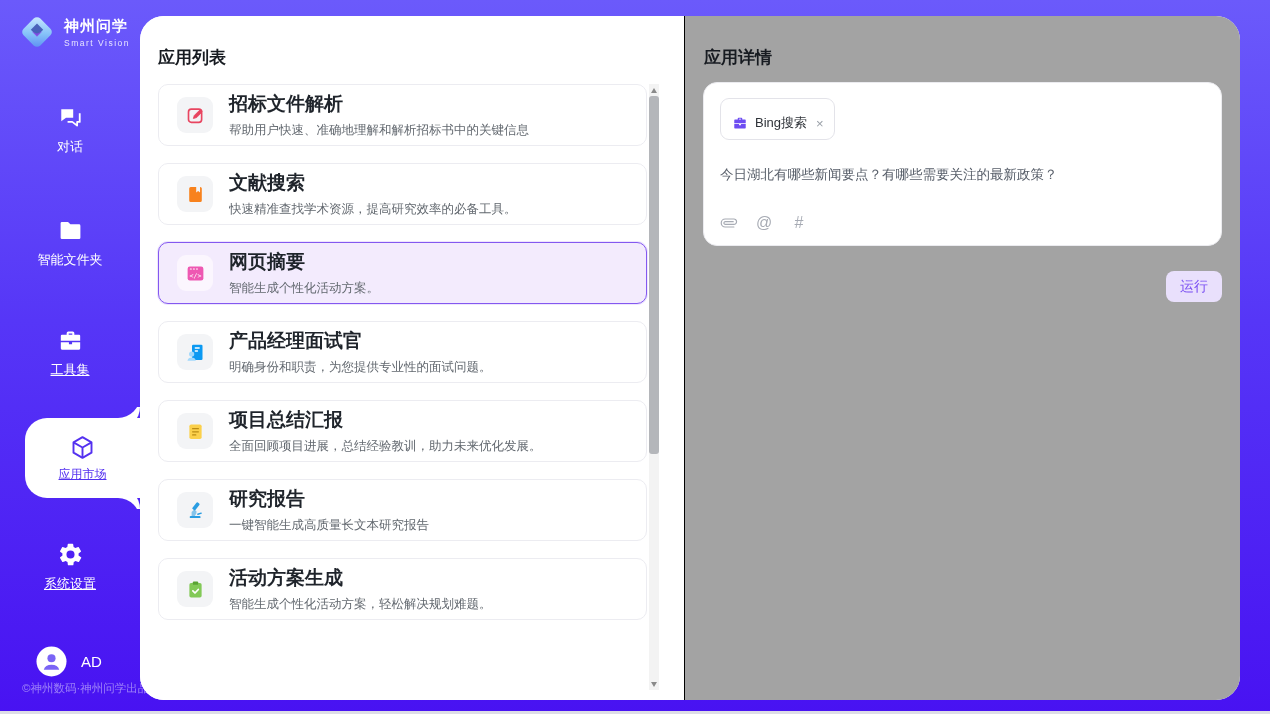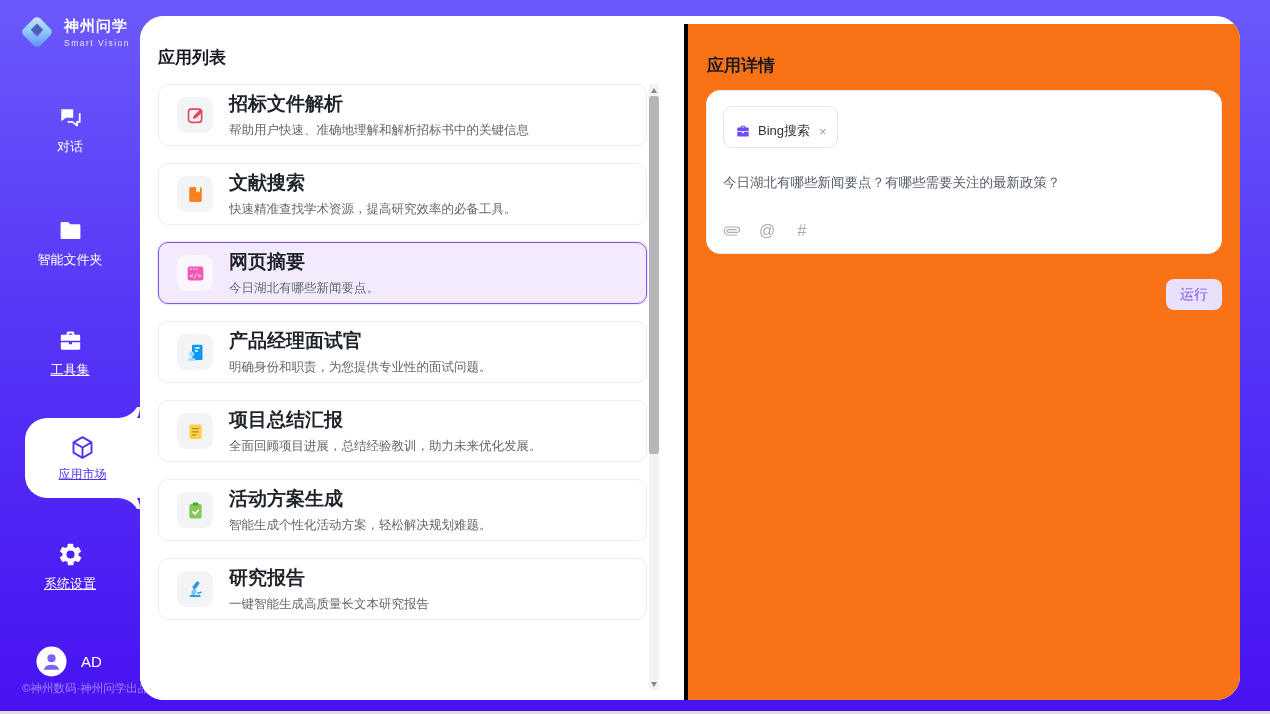--- a/index.html
+++ b/index.html
@@ -58,21 +58,21 @@
   
   .scrollbar{position:absolute;left:509px;top:68px;width:10px;height:606px;background:#f3f3f3;}
   .sb-arrow{position:absolute;left:0;width:10px;height:12px;display:flex;align-items:center;justify-content:center;cursor:pointer;}
   .sb-arrow.up{top:0;}
   .sb-arrow.down{bottom:0;}
   .tri-up{width:0;height:0;border-left:3.5px solid transparent;border-right:3.5px solid transparent;border-bottom:5px solid #8a8a8a;}
   .tri-down{width:0;height:0;border-left:3.5px solid transparent;border-right:3.5px solid transparent;border-top:5px solid #8a8a8a;}
   .sb-thumb{position:absolute;left:0;top:12px;width:10px;height:358px;background:#b4b6ba;border-radius:3px;cursor:grab;}
 
   
-  .pane-detail{position:relative;flex:1;height:100%;background:#f97316;border-left:4px solid #000000;margin-top:8px;}
+  .pane-detail{position:relative;flex:1;height:100%;background:#a3a3a3;border-left:1px solid #000000;}
   .pane-detail .pane-title{position:absolute;left:19px;top:30px;}
   .detail-card{position:absolute;left:18px;top:66px;right:18px;height:164px;background:#fff;
     border:1px solid #ebebef;border-radius:14px;box-sizing:border-box;padding:15px 16px 13px;
     display:flex;flex-direction:column;}
   .tool-tag{display:inline-flex;align-items:center;gap:7px;height:32px;padding:8px 10px 0 11px;
     border:1px solid #e3e3e9;border-radius:9px;background:#fff;align-self:flex-start;cursor:pointer;}
   .tool-tag svg{width:16px;height:16px;display:block;}
   .tool-tag .tag-label{font-size:13px;color:#2e3238;}
   .tool-tag .tag-close{font-size:13px;color:#9aa0a8;margin-left:2px;cursor:pointer;line-height:1;}
   .query-text{margin-top:25px;font-size:13.5px;color:#565d68;line-height:1.5;cursor:text;}
@@ -196,21 +196,21 @@
             <svg viewBox="0 0 24 24">
               <rect x="3" y="4" width="18" height="16" rx="2.6" fill="#ee58b2"></rect>
               <rect x="5.5" y="6.2" width="2.4" height="1.3" rx="0.6" fill="#fff"></rect>
               <rect x="9" y="6.2" width="2.4" height="1.3" rx="0.6" fill="#fff"></rect>
               <rect x="12.5" y="6.2" width="2.4" height="1.3" rx="0.6" fill="#fff"></rect>
               <text x="12" y="16.8" font-size="7.5" fill="#fff" text-anchor="middle" font-family="DejaVu Sans Mono,monospace">&lt;/&gt;</text>
             </svg>
           </span>
     <span class="app-card-text">
       <div class="app-card-name">网页摘要</div>
-      <div class="app-card-desc">今日湖北有哪些新闻要点。</div>
+      <div class="app-card-desc">智能生成个性化活动方案。</div>
     </span>
   </div>
         <div class="app-card">
     <span class="app-icon">
             <svg viewBox="0 0 24 24">
               <rect x="8" y="3" width="12" height="17.5" rx="1.4" fill="#0b99f2"></rect>
               <rect x="11" y="6" width="6" height="1.6" rx="0.8" fill="#fff"></rect>
               <rect x="11" y="9.5" width="4" height="1.6" rx="0.8" fill="#fff"></rect>
               <circle cx="7.6" cy="13.8" r="3" fill="#a3d9fb"></circle>
               <path d="M2.8 21.4a4.9 4.6 0 0 1 9.6 0z" fill="#a3d9fb"></path>
@@ -230,43 +230,43 @@
               <rect x="8" y="15.2" width="5" height="1.5" rx="0.7" fill="#bb8c15"></rect>
             </svg>
           </span>
     <span class="app-card-text">
       <div class="app-card-name">项目总结汇报</div>
       <div class="app-card-desc">全面回顾项目进展，总结经验教训，助力未来优化发展。</div>
     </span>
   </div>
         <div class="app-card">
     <span class="app-icon">
-            <svg viewBox="0 0 24 24">
-              <rect x="5" y="4.6" width="14" height="16.4" rx="2" fill="#82c957"></rect>
-              <rect x="9" y="2.8" width="6" height="3.8" rx="1" fill="#5aa334"></rect>
-              <path d="M9 13.6l2.4 2.4 3.8-4" stroke="#fff" stroke-width="2" fill="none" stroke-linecap="round" stroke-linejoin="round"></path>
-            </svg>
-          </span>
-    <span class="app-card-text">
-      <div class="app-card-name">活动方案生成</div>
-      <div class="app-card-desc">智能生成个性化活动方案，轻松解决规划难题。</div>
-    </span>
-  </div>
-        <div class="app-card">
-    <span class="app-icon">
             <svg viewBox="0 0 24 24" fill="#2a9de2">
               <rect x="10.4" y="2.4" width="4.2" height="9.6" rx="1.2" transform="rotate(38 12.5 7.2)"></rect>
               <path d="M7.6 13.8l3.1-3.1 2.5 2.5a5.2 5.2 0 0 1-5.6 5.6z" opacity="0.55"></path>
               <rect x="5.4" y="18.4" width="12.4" height="2.3" rx="1.1"></rect>
               <rect x="13.8" y="14.8" width="5.6" height="1.7" rx="0.8" transform="rotate(-18 16.6 15.6)"></rect>
             </svg>
           </span>
     <span class="app-card-text">
       <div class="app-card-name">研究报告</div>
       <div class="app-card-desc">一键智能生成高质量长文本研究报告</div>
+    </span>
+  </div>
+        <div class="app-card">
+    <span class="app-icon">
+            <svg viewBox="0 0 24 24">
+              <rect x="5" y="4.6" width="14" height="16.4" rx="2" fill="#82c957"></rect>
+              <rect x="9" y="2.8" width="6" height="3.8" rx="1" fill="#5aa334"></rect>
+              <path d="M9 13.6l2.4 2.4 3.8-4" stroke="#fff" stroke-width="2" fill="none" stroke-linecap="round" stroke-linejoin="round"></path>
+            </svg>
+          </span>
+    <span class="app-card-text">
+      <div class="app-card-name">活动方案生成</div>
+      <div class="app-card-desc">智能生成个性化活动方案，轻松解决规划难题。</div>
     </span>
   </div>
       </div>
     <div class="scrollbar">
       <div class="sb-arrow up">
           <span class="tri-up"></span>
         </div>
       <div class="sb-thumb"></div>
       <div class="sb-arrow down">
           <span class="tri-down"></span>

